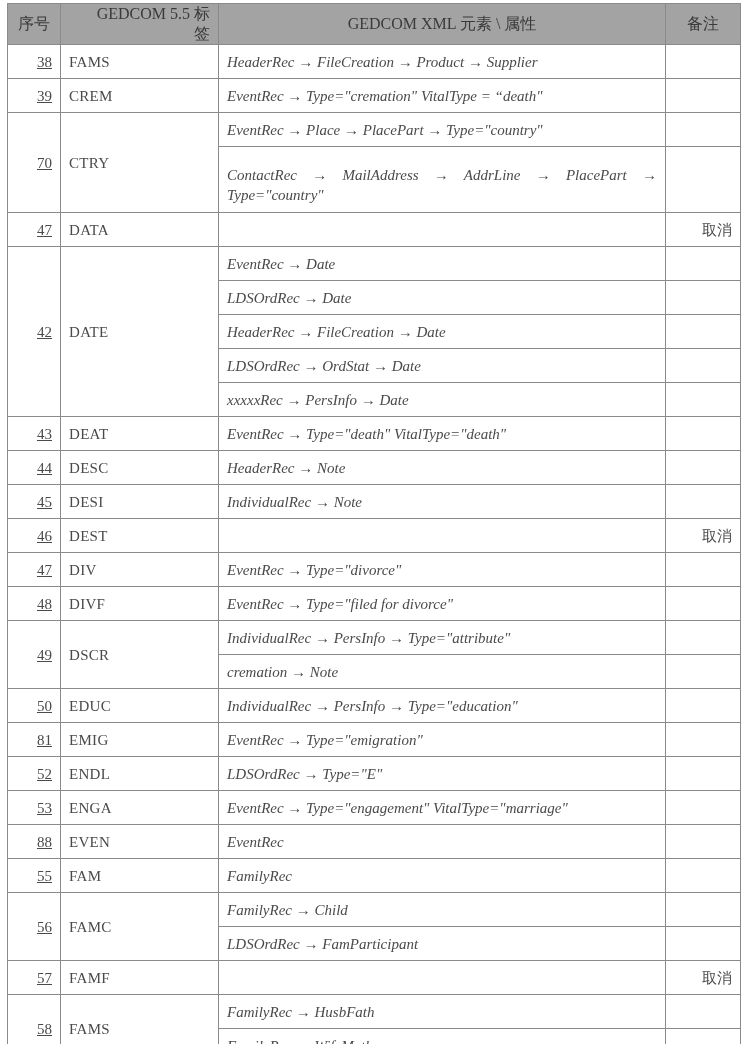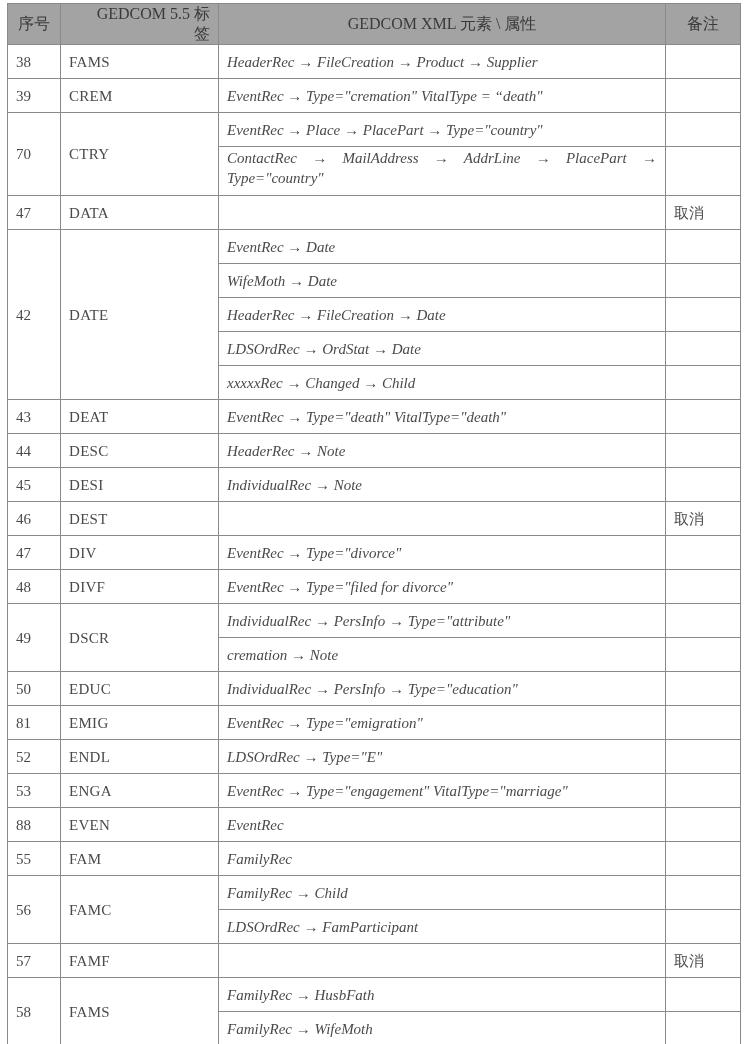--- a/index.html
+++ b/index.html
@@ -19,25 +19,25 @@
     font-size: 15px; font-weight: normal;
     height: 33px; padding: 0 8px; vertical-align: middle;
     line-height: 20px;
   }
   table.map thead th {
     height: 40px; font-size: 16px; color: #3a3a3a;
     background: #a3a3a3;
     text-align: center;
   }
   table.map thead th.h-tag { text-align: right; padding-left: 26px; }
-  td.num { text-align: left; }
+  td.num { text-align: right; text-decoration: underline; }
   td.tag { padding-left: 10px; letter-spacing: 0.3px; }
   td.xml { padding-left: 10px; font-style: italic; }
-  td.xml.wrap { text-align: justify; text-align-last: left; padding-top: 0; padding-bottom: 6px; word-spacing: 6px; margin-left: 40px; }
-  td.note { text-align: left; font-size: 16px; }
+  td.xml.wrap { text-align: justify; text-align-last: left; padding-top: 17px; padding-bottom: 6px; word-spacing: 6px; margin-left: 40px; }
+  td.note { text-align: right; font-size: 16px; }
 </style>
 </head>
 <body>
 
 <table class="map">
   <colgroup>
       <col class="c1">
       <col class="c2">
       <col class="c3">
       <col class="c4">
@@ -84,33 +84,33 @@
       <td class="note">取消</td>
     </tr>
 
     <tr>
       <td class="num" rowspan="5">42</td>
       <td class="tag" rowspan="5">DATE</td>
       <td class="xml">EventRec → Date</td>
       <td class="note"></td>
     </tr>
     <tr>
-      <td class="xml">WifeMoth → Date</td>
+      <td class="xml">LDSOrdRec → Date</td>
       <td class="note"></td>
     </tr>
     <tr>
       <td class="xml">HeaderRec → FileCreation → Date</td>
       <td class="note"></td>
     </tr>
     <tr>
       <td class="xml">LDSOrdRec → OrdStat → Date</td>
       <td class="note"></td>
     </tr>
     <tr>
-      <td class="xml">xxxxxRec → Changed → Child</td>
+      <td class="xml">xxxxxRec → PersInfo → Date</td>
       <td class="note"></td>
     </tr>
 
     <tr>
       <td class="num">43</td>
       <td class="tag">DEAT</td>
       <td class="xml">EventRec → Type="death" VitalType="death"</td>
       <td class="note"></td>
     </tr>
 

